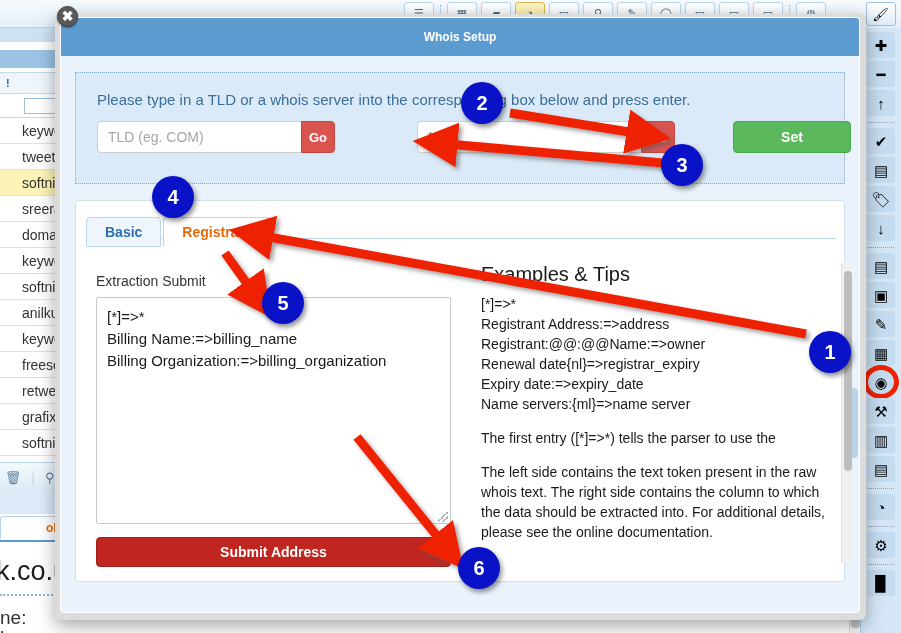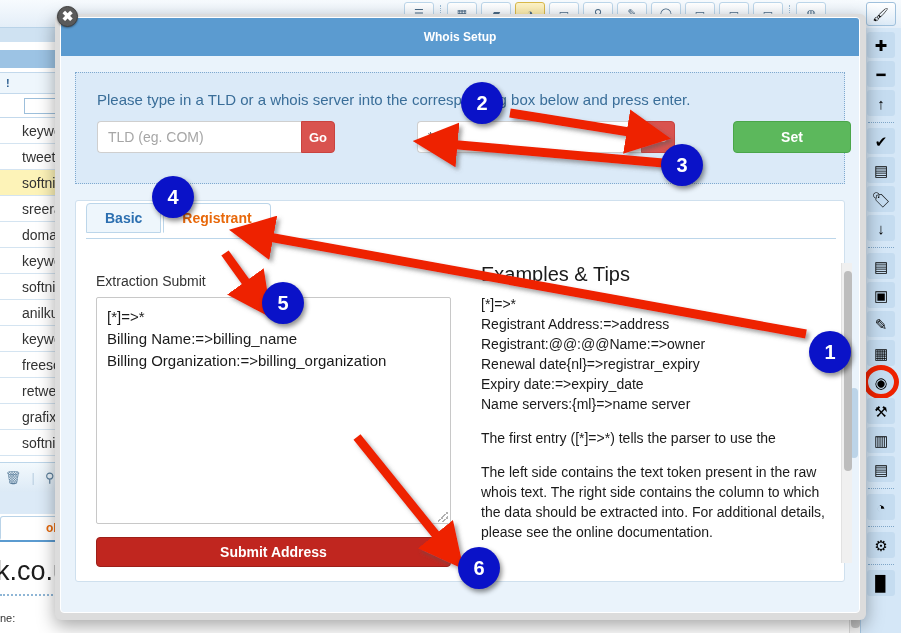--- a/index.html
+++ b/index.html
@@ -67,21 +67,21 @@
     height: 24px; padding: 0 6px; border: 1px solid #b9d3e8; border-bottom: none;
     border-radius: 3px 3px 0 0; background: linear-gradient(#ffffff,#e8f1fa);
     font-size: 12px; font-weight: bold; color: #2c6fb0; display: flex; align-items: center;
   }
   .bg-tab.active { color: #e8680a; background: #fff; border-bottom: 2px solid #fff; padding-left: 45px; }
   .bg-bigtext {
     position: absolute; left: -4px; top: 528px; width: 120px;
     font-size: 27px; color: #1c1c1c; white-space: nowrap;
   }
   .bg-dotline { position: absolute; left: 0; top: 566px; width: 72px; border-top: 2px dotted #8fb6d6; }
-  .bg-smalltext { position: absolute; left: 0; top: 580px; font-size: 11px; color: #333; line-height: 20px; }
+  .bg-smalltext { position: absolute; left: 0; top: 580px; font-size: 19px; color: #333; line-height: 20px; }
 
   
   .rail {
     position: absolute; right: 0; top: 28px; width: 41px; bottom: 0;
     background: #d5e7f7; border-left: 1px solid #a8c8e4;
     display: flex; flex-direction: column; align-items: center; padding-top: 4px;
   }
   .rail-top {
     position: absolute; right: 0; top: 0; width: 41px; height: 28px;
     background: linear-gradient(#f7fbfe,#e4eef8);
@@ -156,21 +156,21 @@
     background: #5cb85c; border: 1px solid #4aa64a; border-radius: 4px;
     color: #fff; font-size: 14px; font-weight: bold;
     display: flex; align-items: center; justify-content: center;
   }
 
   .tabpanel {
     position: absolute; left: 75px; top: 200px; width: 770px; height: 382px;
     background: #fff; border: 1px solid #cfe0ee; border-radius: 3px;
   }
   .tabstrip {
-    position: absolute; left: 10px; top: 2px; display: flex; gap: 2px; z-index: 5; text-align: right;
+    position: absolute; left: 10px; top: 16px; display: flex; gap: 2px; z-index: 5; text-align: right;
   }
   .tab {
     height: 30px; padding: 0 18px; border: 1px solid #bcd6ea;
     border-radius: 4px 4px 0 0; background: #eef6fc;
     font-size: 14px; font-weight: bold; color: #2c6fb0;
     display: flex; align-items: center;
   }
   .tab.active { background: #fff; color: #e8680a; border-bottom-color: #fff; }
   .tab-underline {
     position: absolute; left: 10px; top: 37px; width: 750px;

